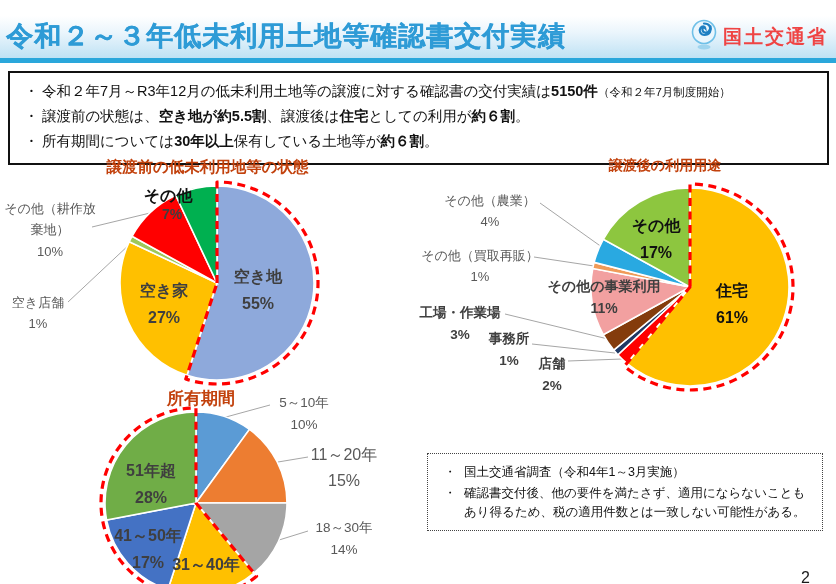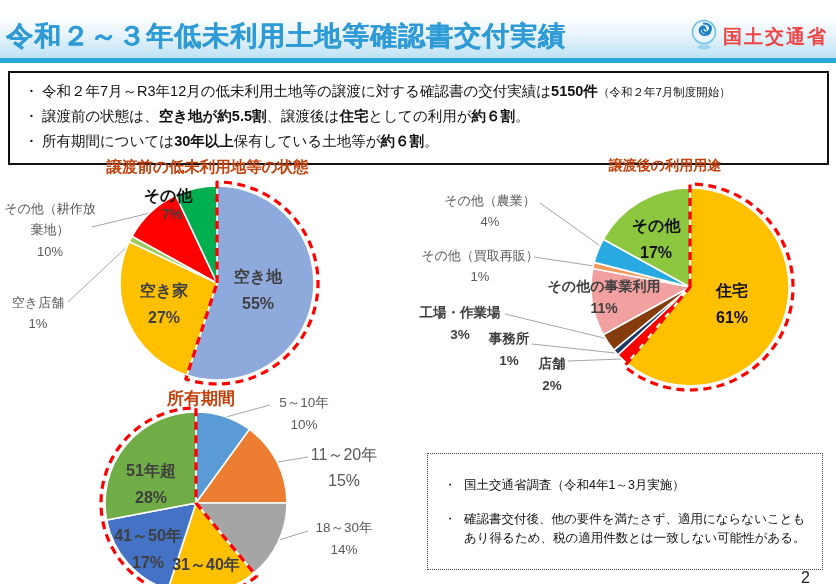--- a/index.html
+++ b/index.html
@@ -32,21 +32,21 @@
   .lbl{position:absolute;text-align:center;}
   .lbl div{white-space:nowrap;}
   .lbl .wrap{white-space:normal;margin-top:16px;}
   .in{font-weight:bold;color:#3f3f3f;font-size:16px;line-height:1.7;}
   .out{color:#595959;font-size:13px;line-height:1.65;}
   .bout{font-weight:bold;color:#3f3f3f;font-size:13.5px;line-height:1.6;}
 
   
   .note-box{position:absolute;left:427px;top:437px;width:396px;box-sizing:border-box;
     border:1.5px dotted #444;background:#fff;padding:7px 8px;}
-  .note-item{display:flex;font-size:12.5px;color:#111;line-height:1.5;margin:15px 0;}
+  .note-item{display:flex;font-size:12.5px;color:#111;line-height:1.5;margin:2px 0;}
   .note-item::before{content:"・";flex:0 0 28px;text-align:center;}
   .note-item span{flex:1;}
 
   .page-num{position:absolute;left:801px;top:553px;font-size:16px;color:#1a1a1a;}
 </style>
 </head>
 <body>
 
 <div id="stage">
 

